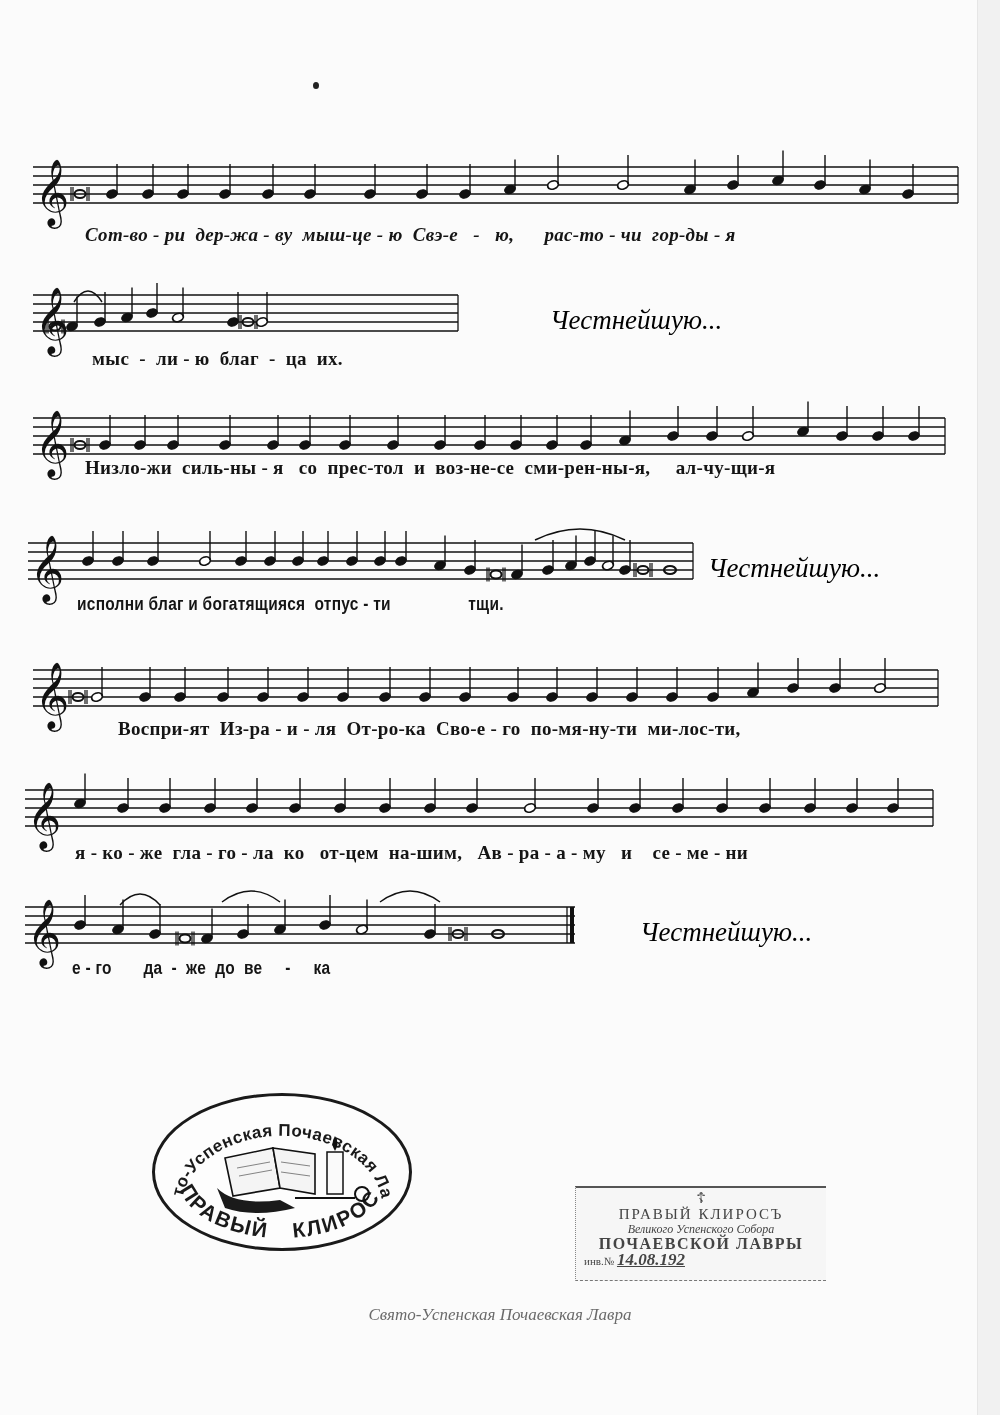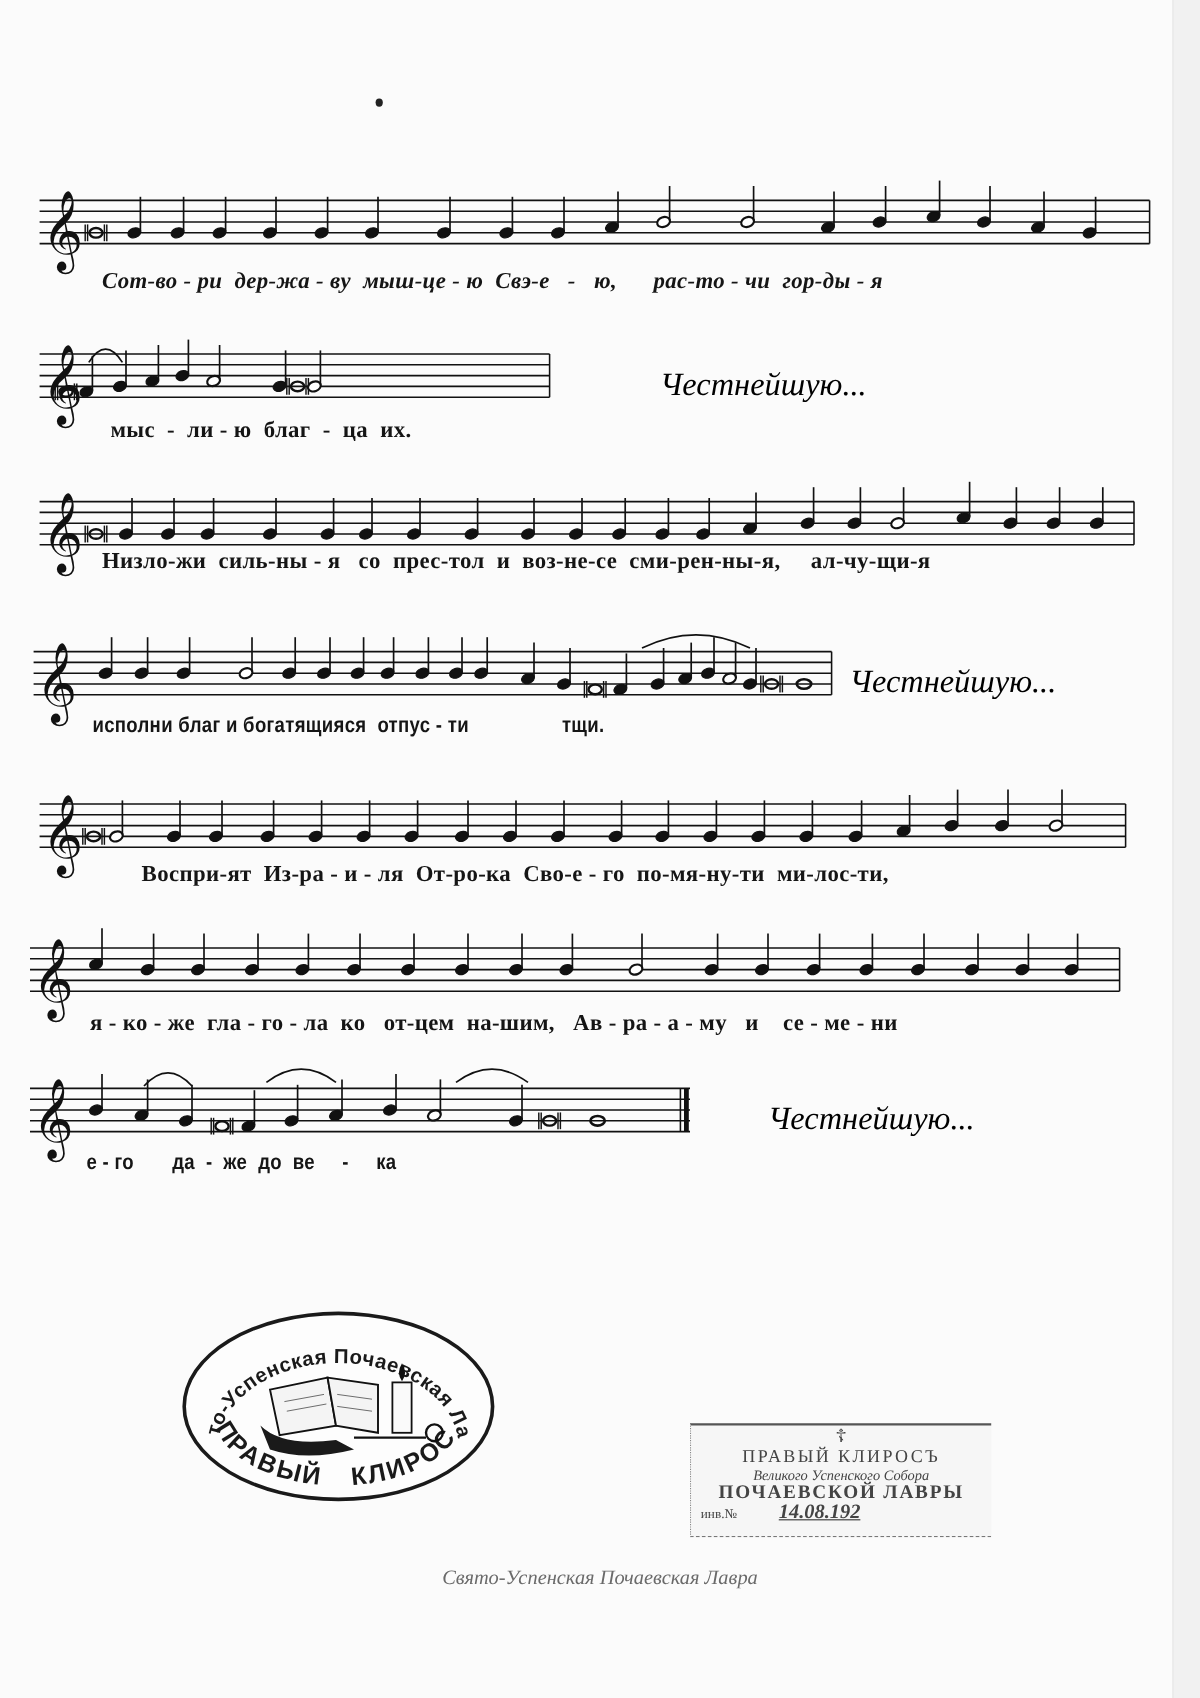--- a/index.html
+++ b/index.html
@@ -31,21 +31,21 @@
     .stamp-rect {
       position: absolute; left: 575px; top: 1186px; width: 250px; height: 92px;
       border-top: 2px solid #555; border-bottom: 1px dashed #777; border-left: 1px dotted #888;
       color: #444; font-family: "Liberation Serif", serif; text-align: center; background: #f6f6f6;
     }
     .stamp-rect .cross { font-size: 15px; line-height: 16px; margin-top: 2px; }
     .stamp-rect .l1 { font-size: 15px; letter-spacing: 2px; font-weight: normal; line-height: 16px; }
     .stamp-rect .l2 { font-size: 12px; font-style: italic; line-height: 14px; }
     .stamp-rect .l3 { font-size: 16px; letter-spacing: 1.5px; font-weight: bold; line-height: 15px; }
     .stamp-rect .l4 { font-size: 11px; text-align: left; padding-left: 8px; line-height: 18px; }
-    .stamp-rect .l4 .date { font-size: 17px; font-style: italic; font-weight: bold; text-decoration: underline; margin-left: 32px; }
+    .stamp-rect .l4 .date { font-size: 17px; font-style: italic; font-weight: bold; text-decoration: underline; }
     .footer {
       position: absolute; left: 0; width: 1000px; top: 1305px; text-align: center;
       font-family: "Liberation Serif", serif; font-style: italic; font-size: 17px; color: #6a6a6a;
     }
   </style>
 </head>
 <body>
 
 <div class="page">
   <div class="right-edge"></div>

